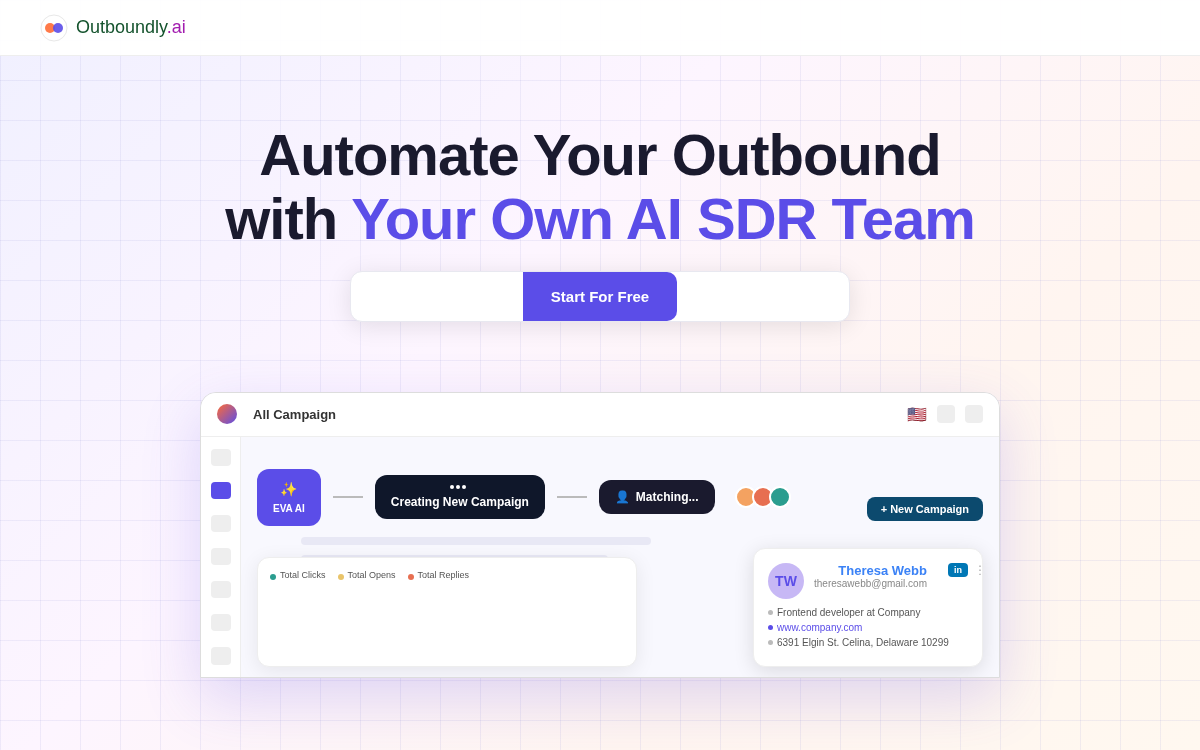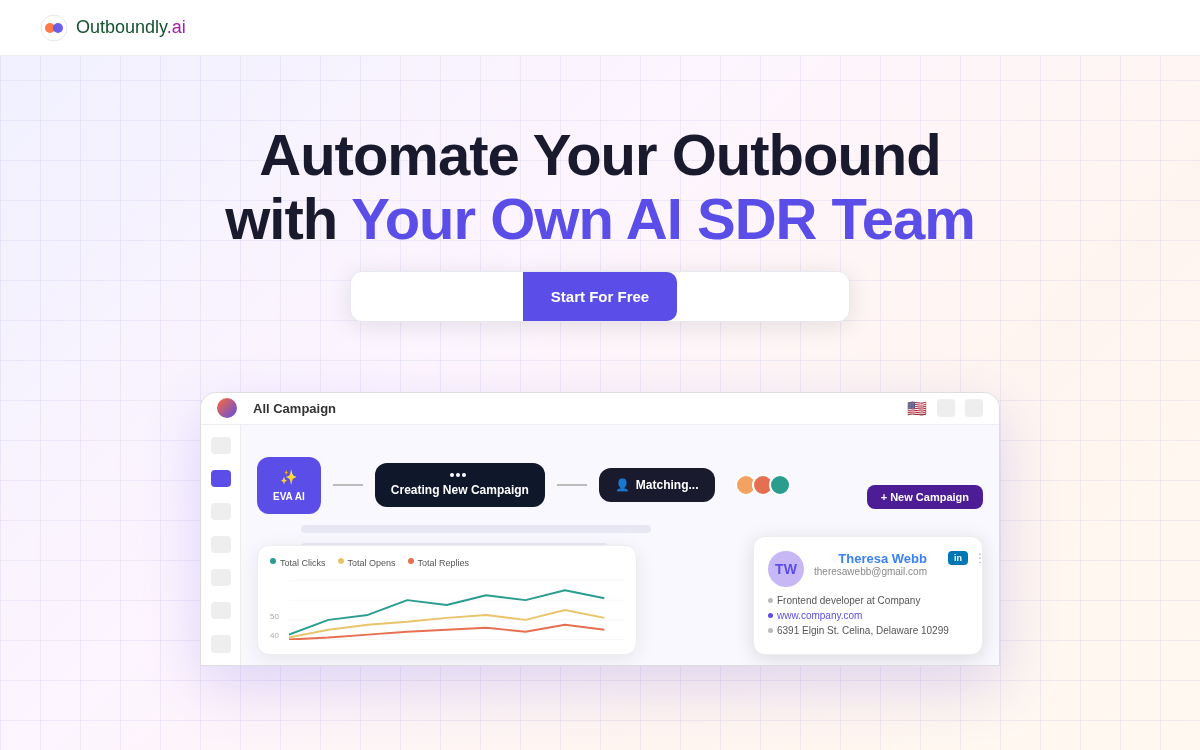--- a/index.html
+++ b/index.html
@@ -143,21 +143,21 @@
     }
 
     
     .dash-topbar {
       background: #fff;
       border-bottom: 1px solid #eee;
       padding: 10px 16px;
       display: flex;
       align-items: center;
       justify-content: space-between;
-      height: 32px;
+      height: 44px;
     }
 
     .dash-logo {
       width: 20px;
       height: 20px;
       border-radius: 50%;
       background: linear-gradient(135deg, #ff6b35, #5b4de8);
     }
 
     .dash-title {
@@ -313,21 +313,21 @@
       background: #ccc;
       margin-left: -5px;
     }
 
     .avatar-sm:first-child { margin-left: 0; background: #f4a261; }
     .avatar-sm:nth-child(2) { background: #e76f51; }
     .avatar-sm:nth-child(3) { background: #2a9d8f; }
 
     
     .blue-btn {
-      background: #4c1d95;
+      background: #0c4a6e;
       color: #fff;
       border-radius: 8px;
       padding: 6px 14px;
       font-size: 11px;
       font-weight: 600;
       position: absolute;
       right: 16px;
       top: 60px;
     }
 
@@ -426,21 +426,21 @@
     }
 
     .chart-legend {
       display: flex;
       gap: 12px;
       margin-bottom: 8px;
     }
 
     .legend-item {
       display: flex;
-      align-items: flex-start;
+      align-items: flex-end;
       gap: 4px;
       font-size: 9px;
       color: #555;
     }
 
     .legend-dot {
       width: 6px;
       height: 6px;
       border-radius: 50%;
     }
@@ -576,39 +576,20 @@
             </div>
             <div class="legend-item">
               <div class="legend-dot" style="background:#e9c46a;"></div>
               <span>Total Opens</span>
             </div>
             <div class="legend-item">
               <div class="legend-dot" style="background:#e76f51;"></div>
               <span>Total Replies</span>
             </div>
           </div>
-          <div style="display:flex;gap:6px;align-items:flex-end;">
-            <div style="display:flex;flex-direction:column;gap:10px;margin-right:4px;">
-              <span class="y-label" style="font-size:8px;color:#aaa;">50</span>
-              <span class="y-label" style="font-size:8px;color:#aaa;">40</span>
-            </div>
-            <svg class="chart-svg-area" viewBox="0 0 340 60" xmlns="http://www.w3.org/2000/svg">
-
-              <line x1="0" y1="0" x2="340" y2="0" stroke="#eee" stroke-width="0.5"></line>
-              <line x1="0" y1="20" x2="340" y2="20" stroke="#eee" stroke-width="0.5"></line>
-              <line x1="0" y1="40" x2="340" y2="40" stroke="#eee" stroke-width="0.5"></line>
-              <line x1="0" y1="60" x2="340" y2="60" stroke="#eee" stroke-width="0.5"></line>
-
-              <polyline points="0,55 40,40 80,35 120,20 160,25 200,15 240,20 280,10 320,18" fill="none" stroke="#2a9d8f" stroke-width="2" stroke-linejoin="round"></polyline>
-
-              <polyline points="0,58 40,50 80,45 120,42 160,38 200,35 240,40 280,30 320,38" fill="none" stroke="#e9c46a" stroke-width="2" stroke-linejoin="round"></polyline>
-
-              <polyline points="0,60 40,58 80,55 120,52 160,50 200,48 240,52 280,45 320,50" fill="none" stroke="#e76f51" stroke-width="2" stroke-linejoin="round"></polyline>
-            </svg>
-          </div>
         </div>
 
         <div class="contact-card">
           <div class="contact-header">
             <div class="contact-avatar">TW</div>
             <div>
               <div class="contact-name">Theresa Webb</div>
               <div class="contact-email">theresawebb@gmail.com</div>
             </div>
             <div class="contact-header-right">

